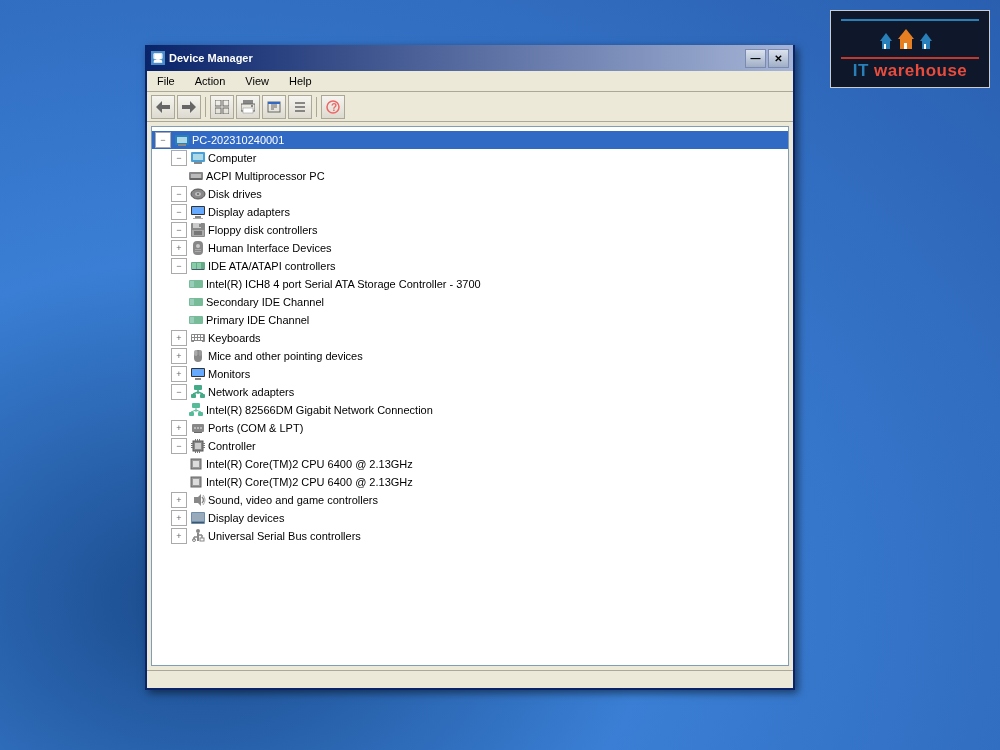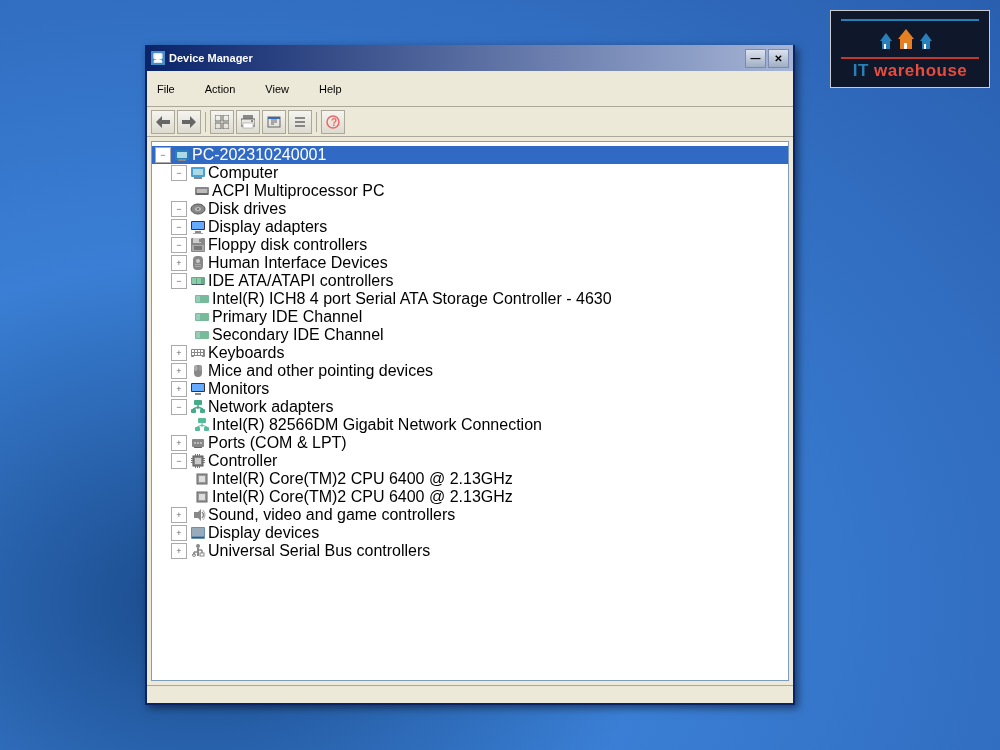--- a/index.html
+++ b/index.html
@@ -90,26 +90,26 @@
       align-items: center;
       justify-content: center;
       font-size: 10px;
       color: #000;
       font-weight: bold;
     }
 
     
     .menu-bar {
       background: #ece9d8;
-      height: 36px;
+      height: 21px;
       display: flex;
       align-items: center;
       border-bottom: 1px solid #aca899;
       padding: 0 4px;
-      gap: 18px;
+      gap: 8px;
     }
     .menu-item {
       padding: 1px 6px;
       cursor: pointer;
       font-size: 11px;
       color: #000;
     }
 
     
     .toolbar {
@@ -183,28 +183,28 @@
       width: 16px;
       height: 16px;
       margin: 0 2px;
       display: inline-flex;
       align-items: center;
       justify-content: center;
       font-size: 12px;
       flex-shrink: 0;
     }
     .node-label {
-      font-size: 16px;
+      font-size: 11px;
       color: inherit;
     }
 
     
     .indent-0 { padding-left: 2px; }
     .indent-1 { padding-left: 18px; }
-    .indent-2 { padding-left: 24px; }
+    .indent-2 { padding-left: 18px; }
 
     
     .status-bar {
       height: 18px;
       background: #ece9d8;
       border-top: 1px solid #aca899;
       display: flex;
       align-items: center;
       padding: 0 4px;
       font-size: 10px;
@@ -418,43 +418,43 @@
     </div>
 
     <div class="tree-item indent-2">
       <span class="expander-spacer"></span>
       <span class="node-icon">
         <svg width="16" height="16" viewBox="0 0 16 16">
           <rect x="1" y="4" width="14" height="8" fill="#7b9" rx="1"></rect>
           <rect x="2" y="5" width="4" height="6" fill="#9cb"></rect>
         </svg>
       </span>
-      <span class="node-label">Intel(R) ICH8 4 port Serial ATA Storage Controller - 4630</span>
+      <span class="node-label">Intel(R) ICH8 4 port Serial ATA Storage Controller - 3700</span>
     </div>
 
     <div class="tree-item indent-2">
       <span class="expander-spacer"></span>
       <span class="node-icon">
         <svg width="16" height="16" viewBox="0 0 16 16">
           <rect x="1" y="4" width="14" height="8" fill="#7b9" rx="1"></rect>
           <rect x="2" y="5" width="4" height="6" fill="#9cb"></rect>
         </svg>
       </span>
-      <span class="node-label">Primary IDE Channel</span>
+      <span class="node-label">Secondary IDE Channel</span>
     </div>
 
     <div class="tree-item indent-2">
       <span class="expander-spacer"></span>
       <span class="node-icon">
         <svg width="16" height="16" viewBox="0 0 16 16">
           <rect x="1" y="4" width="14" height="8" fill="#7b9" rx="1"></rect>
           <rect x="2" y="5" width="4" height="6" fill="#9cb"></rect>
         </svg>
       </span>
-      <span class="node-label">Secondary IDE Channel</span>
+      <span class="node-label">Primary IDE Channel</span>
     </div>
 
     <div class="tree-item indent-1">
       <div class="expander">+</div>
       <span class="node-icon">
         <svg width="16" height="16" viewBox="0 0 16 16">
           <rect x="1" y="4" width="14" height="8" fill="#888" rx="1"></rect>
           <rect x="2" y="5" width="2" height="2" fill="white"></rect>
           <rect x="5" y="5" width="2" height="2" fill="white"></rect>
           <rect x="8" y="5" width="2" height="2" fill="white"></rect>

